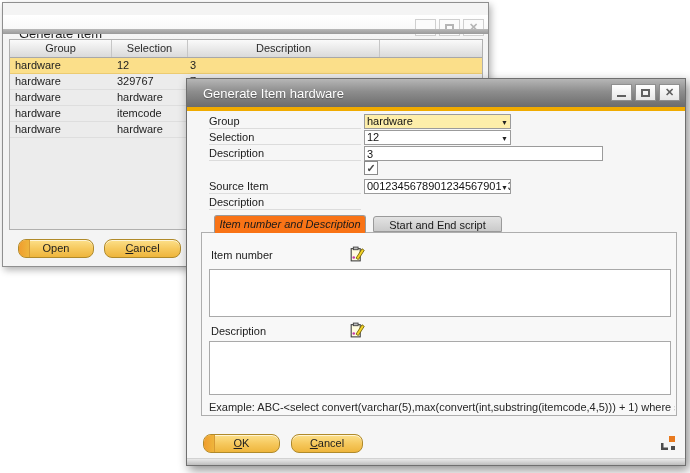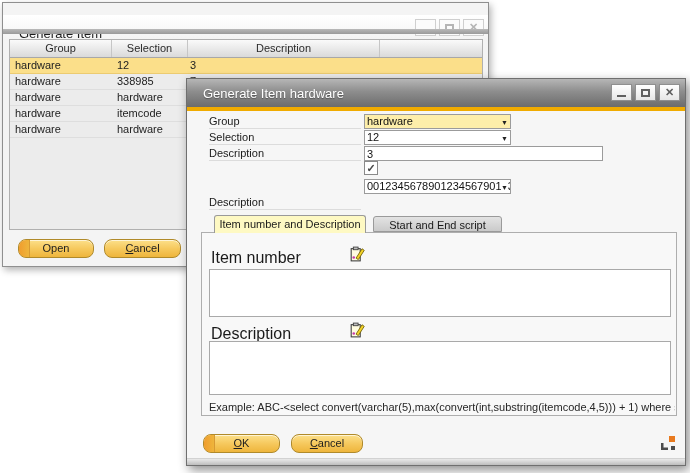--- a/index.html
+++ b/index.html
@@ -69,26 +69,26 @@
   .combo .arrow { position:absolute; right:2px; top:1px; font-size:7px; color:#222; }
   .focused { background:#fdeeaa; }
   .text-input { width:239px; font-family:"Liberation Sans",sans-serif; }
   input.field { outline:none; }
   .checkbox { position:absolute; left:177px; width:14px; height:14px; background:#fff;
               border:1px solid #8a8a8a; font-size:11px; line-height:12px; text-align:center;
               color:#4a4a4a; font-weight:bold; }
 
   .tab { position:absolute; top:136px; height:17px; font-size:11px; text-align:center;
          line-height:16px; border:1px solid #9a9a9a; border-radius:3px 3px 0 0; color:#1a1a1a; }
-  .tab.active { background:#fef9c3; border-bottom:none; z-index:3; height:18px; }
+  .tab.active { background:#f97316; border-bottom:none; z-index:3; height:18px;font-style:italic; }
   .tab.inactive { background:linear-gradient(#e3e3e3,#cacaca); top:137px; height:16px; }
 
   .groupbox { position:absolute; left:14px; top:153px; width:476px; height:184px;
               border:1px solid #aeaeae; background:#f8f8f8; z-index:2; }
-  .gb-label { position:absolute; left:9px; font-size:16px; color:#1a1a1a; }
+  .gb-label { position:absolute; left:9px; font-size:11px; color:#1a1a1a; }
   .edit-ico { position:absolute; left:146px; width:17px; height:17px; }
   .gb-area { position:absolute; left:7px; width:462px; background:#ffffff;
              border:1px solid #a9a9a9; resize:none; font-family:"Liberation Sans",sans-serif;
              font-size:11px; outline:none; }
   .example { position:absolute; left:7px; top:168px; width:466px; font-size:11px; color:#262626;
              white-space:nowrap; overflow:hidden; }
 
   .btn-ok { left:16px; top:355px; width:77px; z-index:3; }
   .btn-fg-cancel { left:104px; top:355px; width:72px; z-index:3; }
 
@@ -123,21 +123,21 @@
       <div class="hcell hc-desc">Description</div>
       <div class="hcell hc-empty"></div>
     </div>
     <div class="grid-row selected">
       <span class="cell c-group">hardware</span>
       <span class="cell c-sel">12</span>
       <span class="cell c-desc">3</span>
     </div>
     <div class="grid-row">
       <span class="cell c-group">hardware</span>
-      <span class="cell c-sel">338985</span>
+      <span class="cell c-sel">329767</span>
       <span class="cell c-desc">7</span>
     </div>
     <div class="grid-row">
       <span class="cell c-group">hardware</span>
       <span class="cell c-sel">hardware</span>
       <span class="cell c-desc"></span>
     </div>
     <div class="grid-row">
       <span class="cell c-group">hardware</span>
       <span class="cell c-sel">itemcode</span>
@@ -188,20 +188,21 @@
     <span class="arrow">▼</span>
   </div>
 
   <div class="frow-label" style="top:67px">Description</div>
   <input class="field text-input" style="top: 67px;" value="3">
 
   <div class="checkbox" style="top:82px">
     <span>✓</span>
   </div>
 
+  <div class="frow-label" style="top:100px">Source Item</div>
   <div class="field combo" style="top:100px">
     <span>00123456789012345679012345</span>
     <span class="arrow" style="background:#fff">▼</span>
   </div>
 
   <div class="frow-label" style="top:116px">Description</div>
 
   <div class="tab active" style="left:27px; width:152px;">Item number and Description</div>
   <div class="tab inactive" style="left:186px; width:129px;">Start and End script</div>
 

